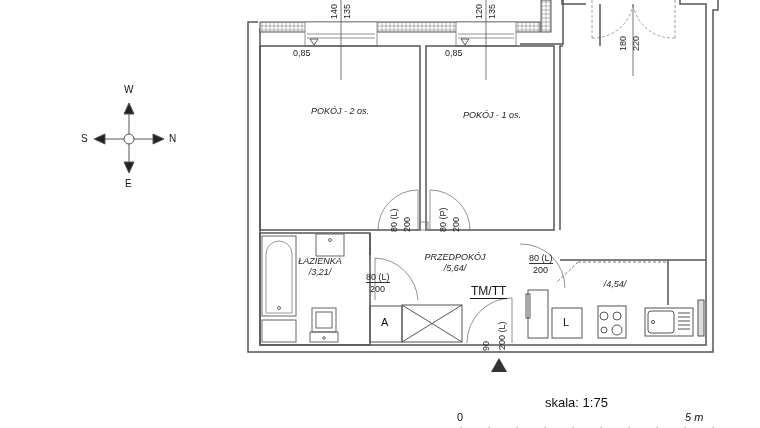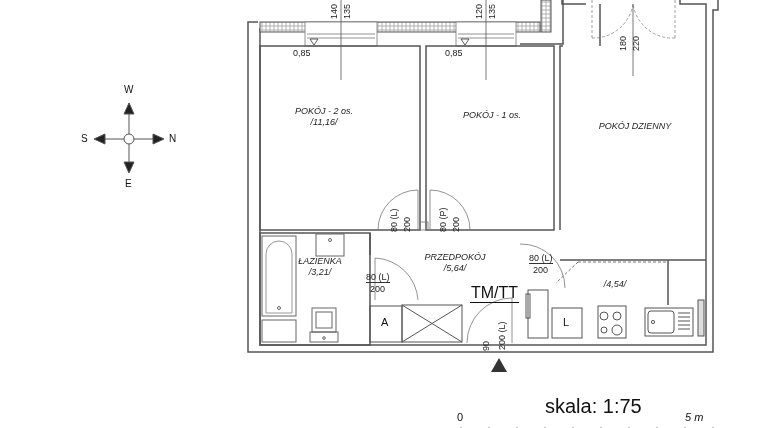--- a/index.html
+++ b/index.html
@@ -2,23 +2,23 @@
 <html><head>
 <meta charset="utf-8">
 <style>
   html, body { margin:0; padding:0; background:#ffffff; }
   body { width:760px; height:428px; position:relative; overflow:hidden; font-family:"Liberation Sans", sans-serif; color:#222; }
   #plan { position:absolute; left:0; top:0; }
   .lbl { position:absolute; font-size:9px; font-style:italic; text-align:center; color:#222; line-height:11px; white-space:nowrap; }
   .dim { position:absolute; font-size:9px; color:#222; line-height:10px; white-space:nowrap; }
   .rot { transform-origin:center center; transform:rotate(-90deg); }
   .compass-l { position:absolute; font-size:10px; color:#111; }
-  .scale-title { position:absolute; font-size:20px; color:#111; }
+  .scale-title { position:absolute; font-size:13px; color:#111; }
   .scale-num { position:absolute; font-size:11px; color:#111; }
-  .tm { position:absolute; font-size:16px; color:#111; border-bottom:1px solid #111; padding:0 1px; }
+  .tm { position:absolute; font-size:12px; color:#111; border-bottom:1px solid #111; padding:0 1px; }
   .letter { position:absolute; font-size:11px; color:#111; }
 </style>
 </head>
 <body>
 
 <svg id="plan" width="760" height="428" viewBox="0 0 760 428" xmlns="http://www.w3.org/2000/svg">
   <defs>
     <pattern id="hatch" width="4" height="4" patternUnits="userSpaceOnUse">
       <rect width="4" height="4" fill="#fff"></rect>
       <circle cx="2" cy="2" r="1.2" fill="none" stroke="#777" stroke-width="0.6"></circle>
@@ -167,29 +167,27 @@
 
 <div class="dim rot" style="left:324px;top:4px;width:20px;">140</div>
 <div class="dim rot" style="left:337px;top:4px;width:20px;">135</div>
 <div class="dim" style="left:293px;top:48px;">0,85</div>
 <div class="dim rot" style="left:469px;top:4px;width:20px;">120</div>
 <div class="dim rot" style="left:482px;top:4px;width:20px;">135</div>
 <div class="dim" style="left:445px;top:48px;">0,85</div>
 <div class="dim rot" style="left:613px;top:36px;width:20px;">180</div>
 <div class="dim rot" style="left:626px;top:36px;width:20px;">220</div>
 
-<div class="lbl" style="left:264px;top:106px;width:120px;">
+<div class="lbl" style="left:280px;top:106px;width:120px;">
   <div>POKÓJ - 2 os.</div>
-  <div>/11,16/</div>
 </div>
 <div class="lbl" style="left:432px;top:110px;width:120px;">
   <div>POKÓJ - 1 os.</div>
 </div>
 <div class="lbl" style="left:570px;top:121px;width:130px;">
-  <div>POKÓJ DZIENNY</div>
 </div>
 <div class="lbl" style="left:290px;top:256px;width:60px;">
   <div>ŁAZIENKA</div>
   <div>/3,21/</div>
 </div>
 <div class="lbl" style="left:410px;top:252px;width:90px;text-align:center;">
   <div>PRZEDPOKÓJ</div>
   <div>/5,64/</div>
 </div>
 <div class="lbl" style="left:590px;top:279px;width:50px;text-align:center;">

